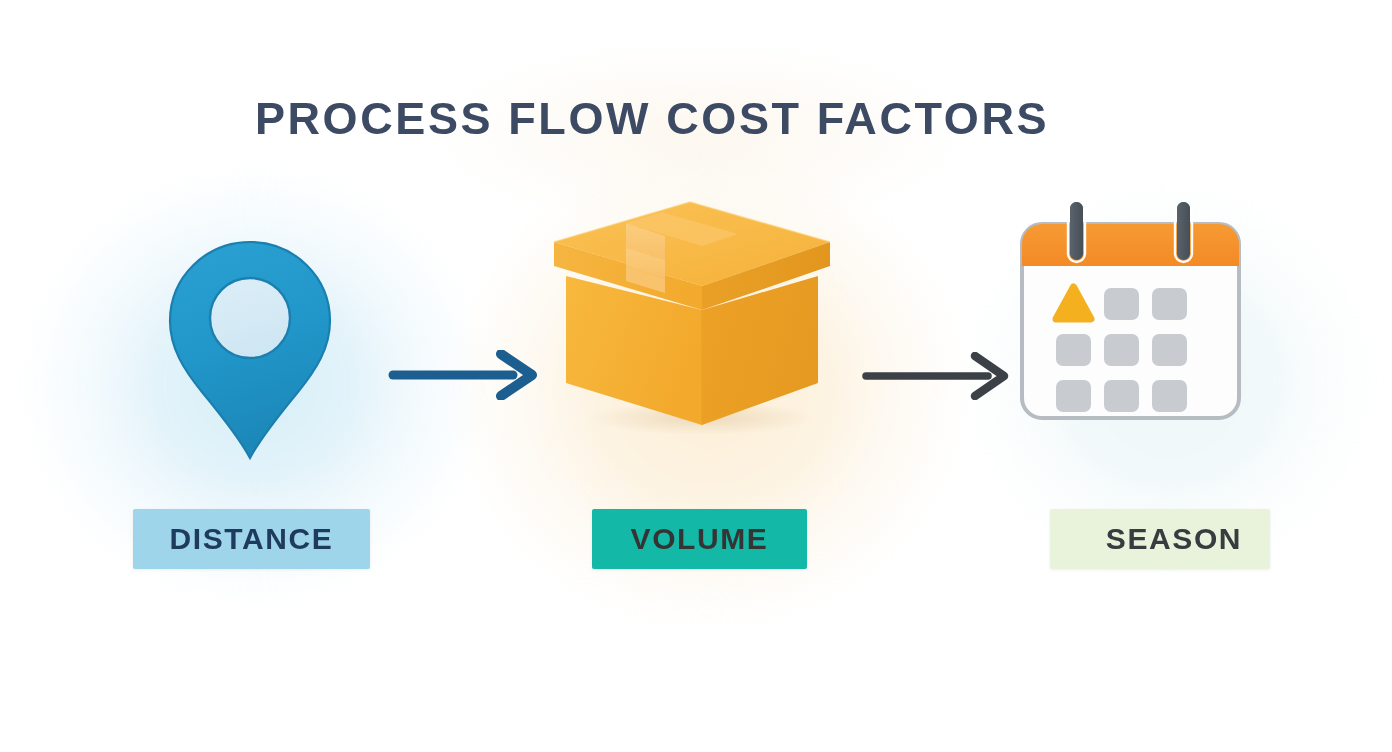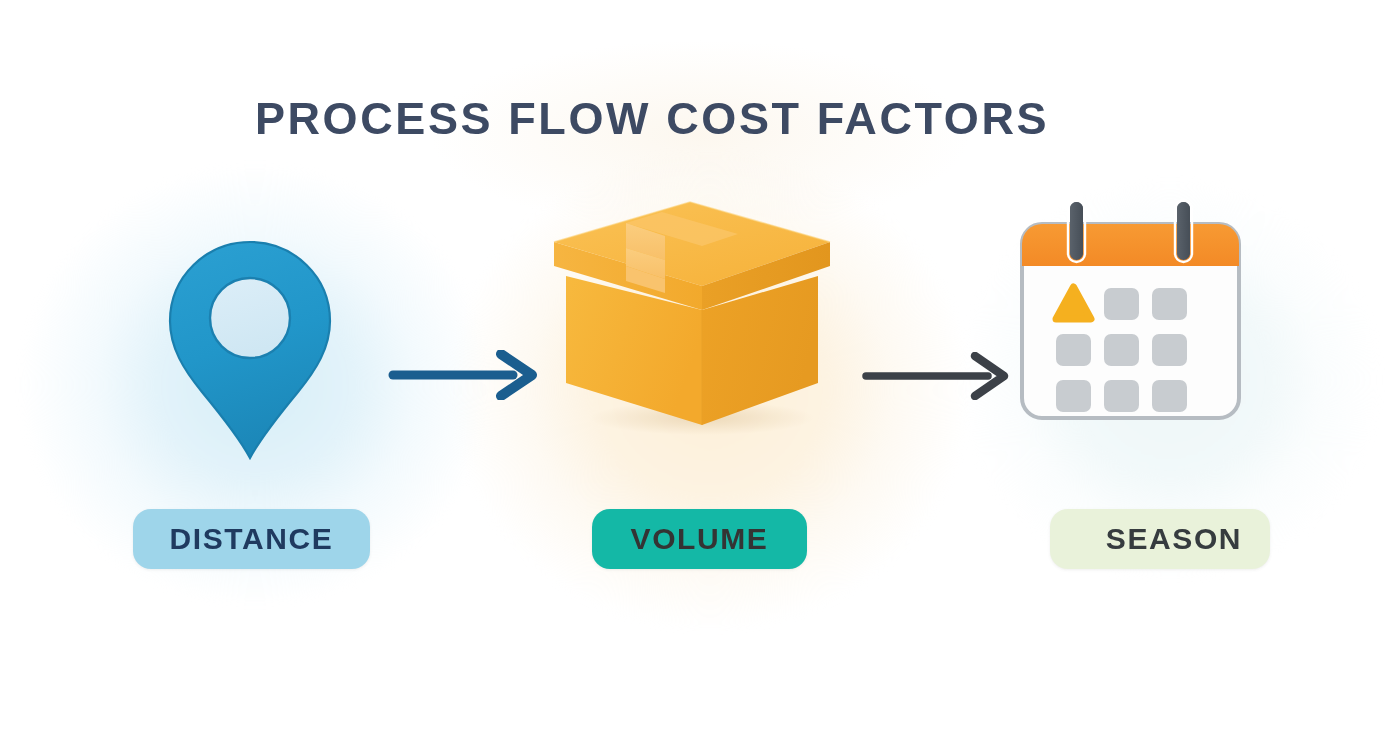--- a/index.html
+++ b/index.html
@@ -52,21 +52,21 @@
   #node-distance { left:80px; }
   #node-volume   { left:530px; }
   #node-season   { left:1000px; }
 
   .node-art { position:absolute; left:0; top:0; width:340px; height:300px; }
 
   
   .pill {
     position:absolute;
     height:60px;
-    border-radius:18px;
+    border-radius:2px;
     display:flex; align-items:center; justify-content:center;
     font-size:30px; font-weight:bold;
     letter-spacing:1.6px;
     white-space:nowrap;
     box-shadow:0 1px 3px rgba(90,90,90,0.10);
   }
   #pill-distance {
     left:53px; top:329px; width:237px;
     background:#9ed5ea; color:#1f3a5f;
   }

